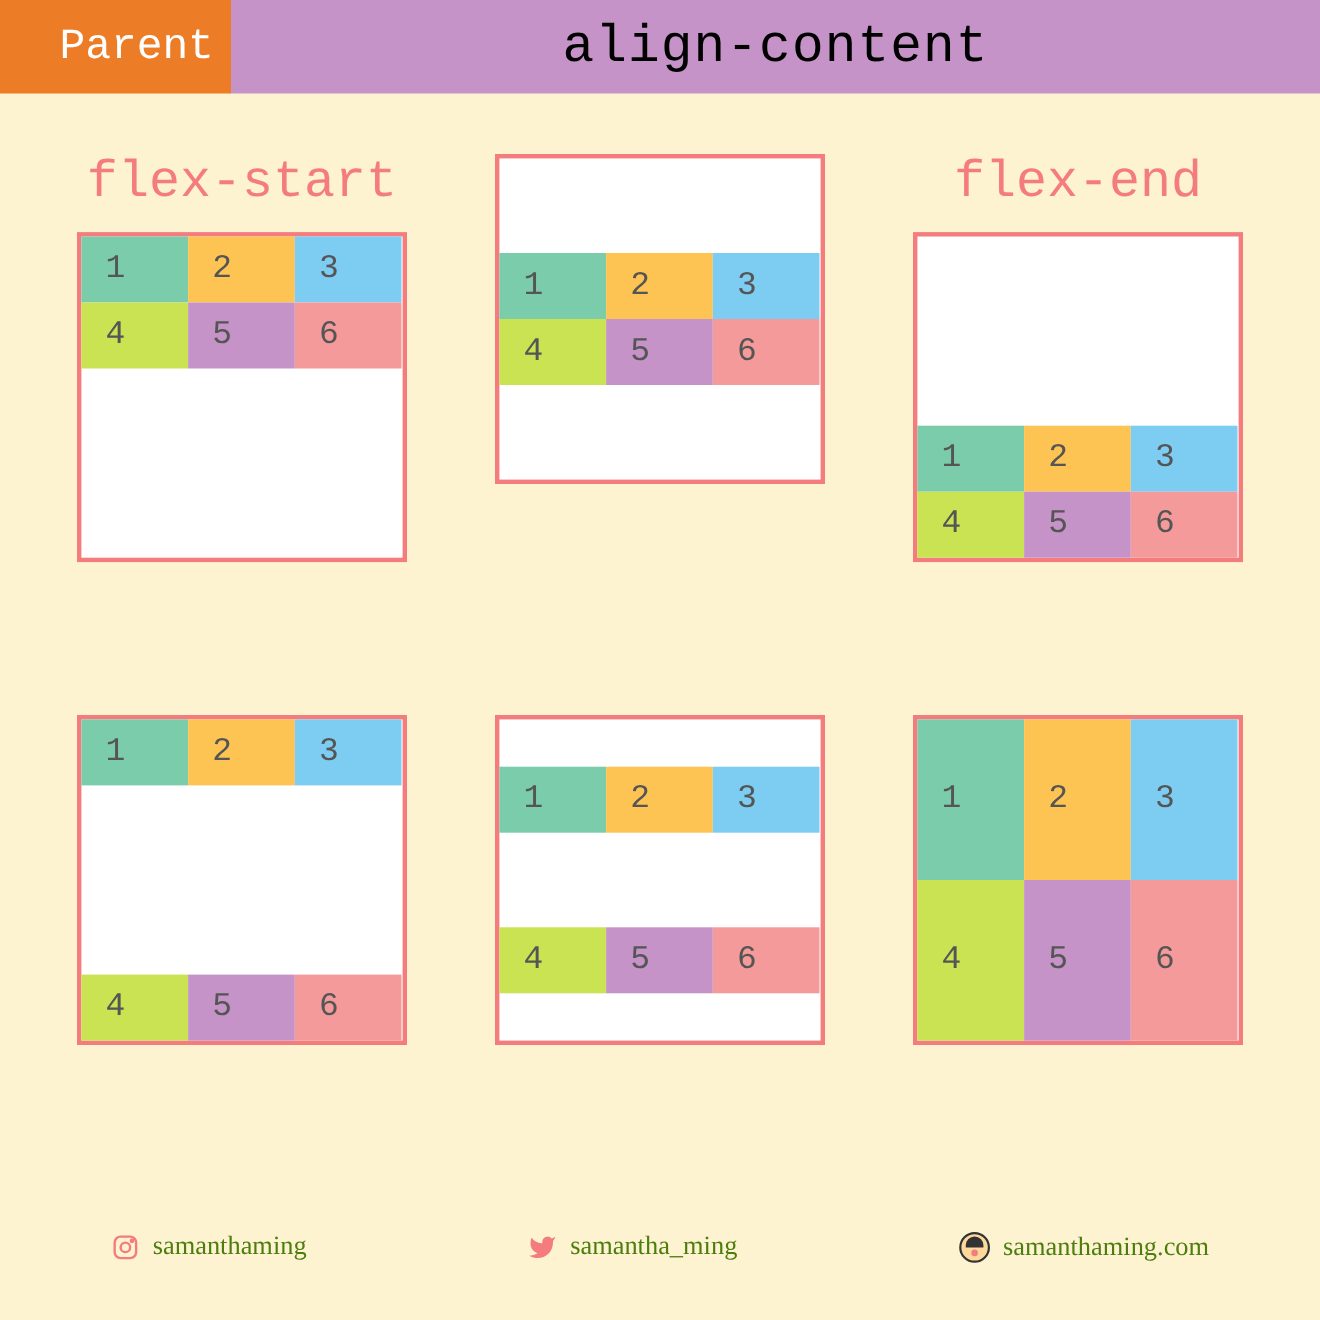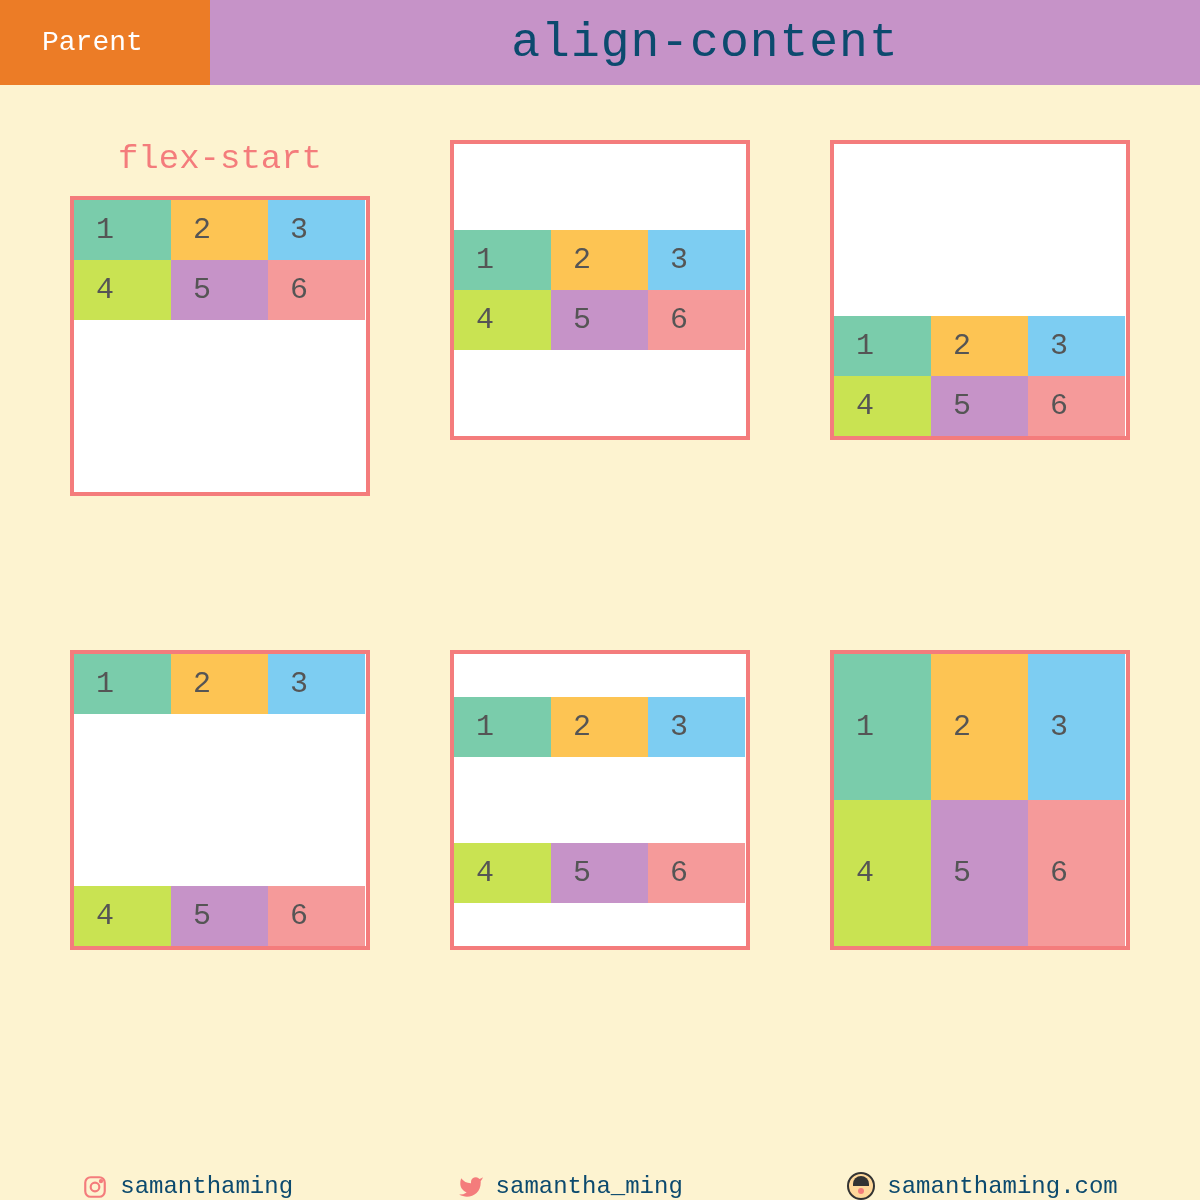--- a/index.html
+++ b/index.html
@@ -11,30 +11,30 @@
     display: flex;
     flex-direction: column;
   }
   .header {
     display: flex;
     height: 85px;
   }
   .header-left {
     background: #ec7c26;
     color: #fff;
-    font-size: 28px;
+    font-size: 39px;
     width: 210px;
     display: flex;
     align-items: center;
-    padding-left: 42px;
+    padding-left: 54px;
     font-family: 'Courier New', monospace;
   }
   .header-right {
     background: #c693c8;
-    color: #0c4a6e;
+    color: #000000;
     font-size: 48px;
     flex: 1;
     display: flex;
     align-items: center;
     justify-content: center;
     font-family: 'Courier New', monospace;
     letter-spacing: 1px;
   }
   .content {
     flex: 1;
@@ -44,21 +44,21 @@
     gap: 60px 50px;
     padding: 55px 55px 20px 55px;
   }
   .example {
     display: flex;
     flex-direction: column;
     align-items: center;
   }
   .example-title {
     color: #f47c7c;
-    font-size: 34px;
+    font-size: 47px;
     margin-bottom: 18px;
     font-family: 'Courier New', monospace;
   }
   .flex-container {
     width: 300px;
     height: 300px;
     background: #fff;
     border: 4px solid #f47c7c;
     display: flex;
     flex-wrap: wrap;
@@ -84,24 +84,24 @@
   .c1 { background: #7accab; }
   .c2 { background: #fdc453; }
   .c3 { background: #7dcdf2; }
   .c4 { background: #c9e352; }
   .c5 { background: #c693c8; }
   .c6 { background: #f59a9a; }
   .footer {
     height: 80px;
     display: flex;
     justify-content: space-around;
-    align-items: flex-end;
-    color: #0c4a6e;
+    align-items: flex-start;
+    color: #4d7c0f;
     font-size: 24px;
-    font-family: Liberation Mono, monospace;
+    font-family: Liberation Serif, serif;
   }
   .footer-item {
     display: flex;
     align-items: center;
     gap: 12px;
   }
   .icon-svg { width: 26px; height: 26px; }
   .avatar {
     width: 28px; height: 28px; border-radius: 50%;
     background: #ffd89b;
@@ -150,20 +150,21 @@
       <div class="flex-container ac-center">
         <div class="flex-item c1">1</div>
         <div class="flex-item c2">2</div>
         <div class="flex-item c3">3</div>
         <div class="flex-item c4">4</div>
         <div class="flex-item c5">5</div>
         <div class="flex-item c6">6</div>
       </div>
     </div>
     <div class="example">
+      <div class="example-title">flex-end</div>
       <div class="flex-container ac-flex-end">
         <div class="flex-item c1">1</div>
         <div class="flex-item c2">2</div>
         <div class="flex-item c3">3</div>
         <div class="flex-item c4">4</div>
         <div class="flex-item c5">5</div>
         <div class="flex-item c6">6</div>
       </div>
     </div>
     <div class="example">

